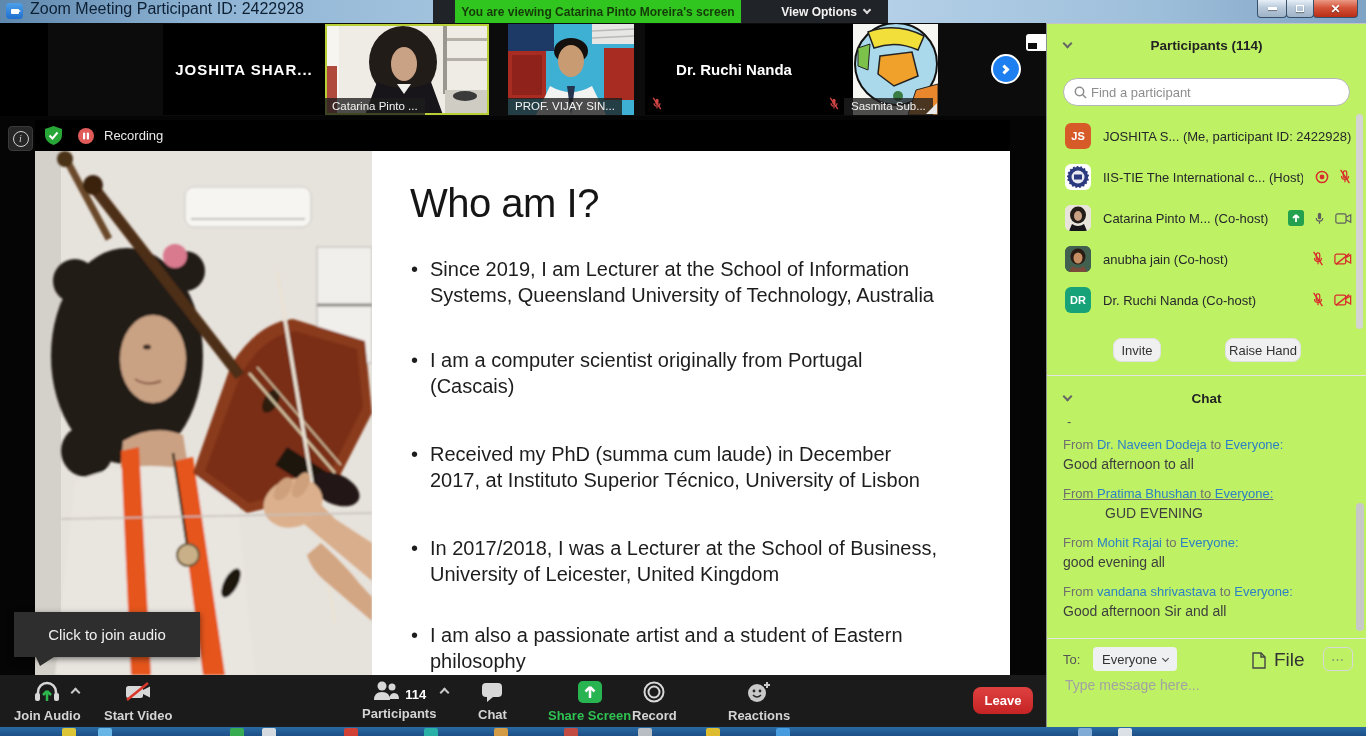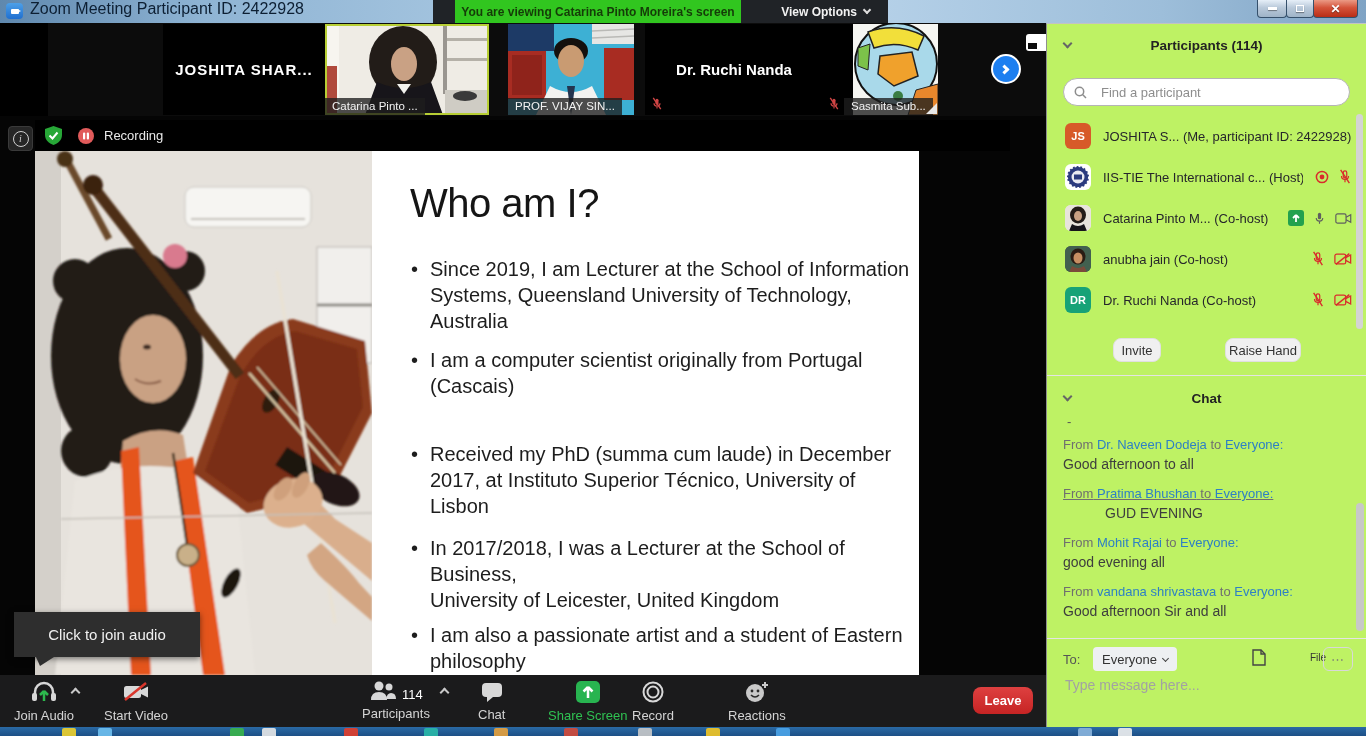--- a/index.html
+++ b/index.html
@@ -52,71 +52,71 @@
   .fs-icon i:nth-child(4){right:0;bottom:0;border-left:none;border-top:none;}
   .corner-handle{position:absolute;right:1px;bottom:1px;width:0;height:0;border-left:11px solid transparent;border-bottom:11px solid #e8e8e8;}
 
   
   .main{position:absolute;left:0;top:116px;width:1046px;height:559px;background:#050505;}
   .info-btn{position:absolute;left:8px;top:10px;width:25px;height:25px;border-radius:4px;background:#262626;
     display:flex;align-items:center;justify-content:center;color:#d0d0d0;font-size:13px;border:1px solid #3a3a3a;}
   .info-btn span{width:16px;height:16px;border:1.5px solid #cfcfcf;border-radius:50%;display:flex;align-items:center;justify-content:center;font-size:10px;font-style:italic;font-family:"Liberation Serif",serif;}
   .share-topbar{position:absolute;left:35px;top:4px;width:975px;height:31px;background:#000;display:flex;align-items:center;}
   .rec-text{color:#e8e8e8;font-size:13px;margin-left:10px;}
-  .slide{position:absolute;left:35px;top:35px;width:884px;height:524px;background:#fff;overflow:hidden;}
+  .slide{position:absolute;left:35px;top:35px;width:975px;height:524px;background:#fff;overflow:hidden;}
   .photo{position:absolute;left:0;top:0;width:337px;height:524px;}
   .slide-title{position:absolute;left:375px;top:30px;font-size:40px;font-weight:500;color:#151515;letter-spacing:-.5px;}
   .bullet{position:absolute;left:395px;font-size:20px;line-height:26px;color:#1d1d1d;white-space:pre-line;}
   .bullet:before{content:"\2022";position:absolute;left:-19px;top:0;font-size:20px;color:#1d1d1d;}
   .tooltip{position:absolute;left:14px;top:496px;width:186px;height:45px;background:#2e2e2e;color:#f0f0f0;
     font-size:15px;display:flex;align-items:center;justify-content:center;box-shadow:0 2px 6px rgba(0,0,0,.5);}
   .tooltip:after{content:"";position:absolute;left:22px;top:100%;border:9px solid transparent;border-top-color:#2e2e2e;border-left-width:4px;border-right-width:14px;}
 
   
   .toolbar{position:absolute;left:0;top:675px;width:1046px;height:52px;background:#1b1b1c;}
-  .tb-item{position:absolute;top:5px;display:flex;flex-direction:column;align-items:center;cursor:pointer;}
+  .tb-item{position:absolute;top:5px;display:flex;flex-direction:column;align-items:center;cursor:pointer;font-weight:bold;}
   .tb-label{font-size:13px;color:#d4d4d4;margin-top:4px;white-space:nowrap;}
   .tb-label.green{color:#2fc152;}
   .caret-up{width:7px;height:7px;border-left:2px solid #c9c9c9;border-top:2px solid #c9c9c9;transform:rotate(45deg);}
   .leave-btn{position:absolute;left:973px;top:12px;width:60px;height:27px;border-radius:8px;
     background:linear-gradient(#de4040,#c62424);color:#fff;font-size:13px;font-weight:bold;
     display:flex;align-items:center;justify-content:center;cursor:pointer;}
   .count-badge{color:#fff;font-size:13px;}
 
   
   .sliver{position:absolute;left:0;top:727px;width:1366px;height:9px;background:linear-gradient(#2a6aa5,#1c4f86);overflow:hidden;}
   .sliver i{position:absolute;top:1px;width:14px;height:8px;border-radius:2px 2px 0 0;opacity:.9;}
 
   
   .panel{position:absolute;left:1046px;top:23px;width:320px;height:704px;background:#bef264;border-left:1px solid #8f8f8f;border-top:1px solid #c3c3c3;}
   .sec-title{position:absolute;width:100%;text-align:center;font-size:13.5px;font-weight:bold;color:#232323;}
   .chev-down{position:absolute;width:7px;height:7px;border-right:2px solid #666;border-bottom:2px solid #666;transform:rotate(45deg);}
   .search-box{position:absolute;left:16px;top:54px;width:287px;height:28px;border:1px solid #b5b5b5;border-radius:14px;
-    display:flex;align-items:center;padding:0 10px;gap:12px;background:#fff;}
+    display:flex;align-items:center;padding:0 10px;gap:2px;background:#fff;}
   .search-box input{border:none;outline:none;flex:1;font-size:13px;color:#333;background:transparent;}
   .search-box input::placeholder{color:#8d8d8d;}
   .p-row{position:absolute;left:0;width:100%;height:41px;}
   .p-avatar{position:absolute;left:18px;top:7px;width:26px;height:26px;border-radius:6px;color:#fff;
     font-size:11px;font-weight:bold;display:flex;align-items:center;justify-content:center;overflow:hidden;}
   .p-name{position:absolute;left:56px;top:13px;font-size:13px;color:#26262b;white-space:nowrap;overflow:hidden;max-width:200px;}
   .p-icons{position:absolute;right:14px;top:12px;display:flex;gap:9px;align-items:center;}
   .scroll-thumb{position:absolute;background:#d4d4d4;border-radius:4px;}
   .panel-btn{position:absolute;height:24px;background:#f0f0f0;border:1px solid #e0e0e0;border-radius:8px;
     font-size:13px;color:#333;display:flex;align-items:center;justify-content:center;cursor:pointer;}
   .divider{position:absolute;left:0;width:100%;height:1px;background:#e4e4e4;}
   .chat-partial{position:absolute;left:20px;font-size:13px;color:#555;}
   .msg-head{position:absolute;left:16px;font-size:13px;color:#6f6f6f;white-space:nowrap;}
   .msg-head .nm{color:#2e80c4;}
   .msg-body{position:absolute;left:16px;font-size:14px;color:#3e3e3e;white-space:nowrap;}
   .to-label{position:absolute;left:16px;top:628px;font-size:13px;color:#555;}
   .recip-pill{position:absolute;left:46px;top:623px;height:24px;padding:0 9px;background:#eef0f2;border-radius:4px;
     display:flex;align-items:center;gap:6px;font-size:13px;color:#333;cursor:pointer;}
   .recip-pill .chev-sm{width:5px;height:5px;border-right:1.6px solid #444;border-bottom:1.6px solid #444;transform:rotate(45deg);margin-top:-2px;}
   .file-area{position:absolute;left:205px;top:625px;display:flex;align-items:center;gap:8px;cursor:pointer;}
-  .file-area span{font-size:10px;color:#333;margin-left:36px;}
+  .file-area span{font-size:19px;color:#333;}
   .more-btn{position:absolute;left:276px;top:623px;width:30px;height:24px;border:1px solid #d8d8d8;border-radius:6px;
     display:flex;align-items:center;justify-content:center;color:#777;font-size:13px;letter-spacing:1px;cursor:pointer;}
   .chat-input{position:absolute;left:16px;top:652px;width:280px;border:none;outline:none;font-size:14px;color:#333;background:transparent;}
   .chat-input::placeholder{color:#a2a2a2;}
 </style>
 </head>
 <body>
 
 <div id="app">
 

